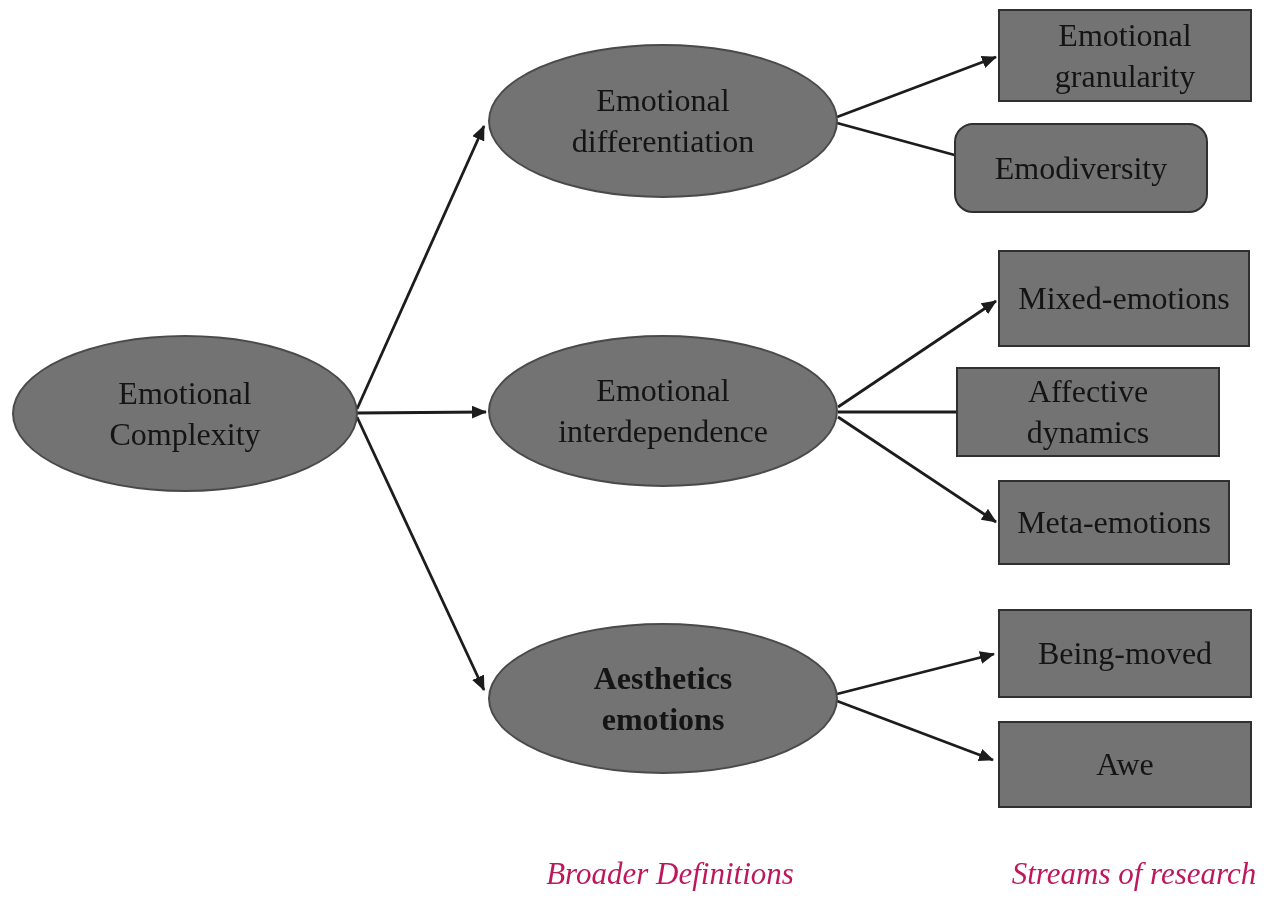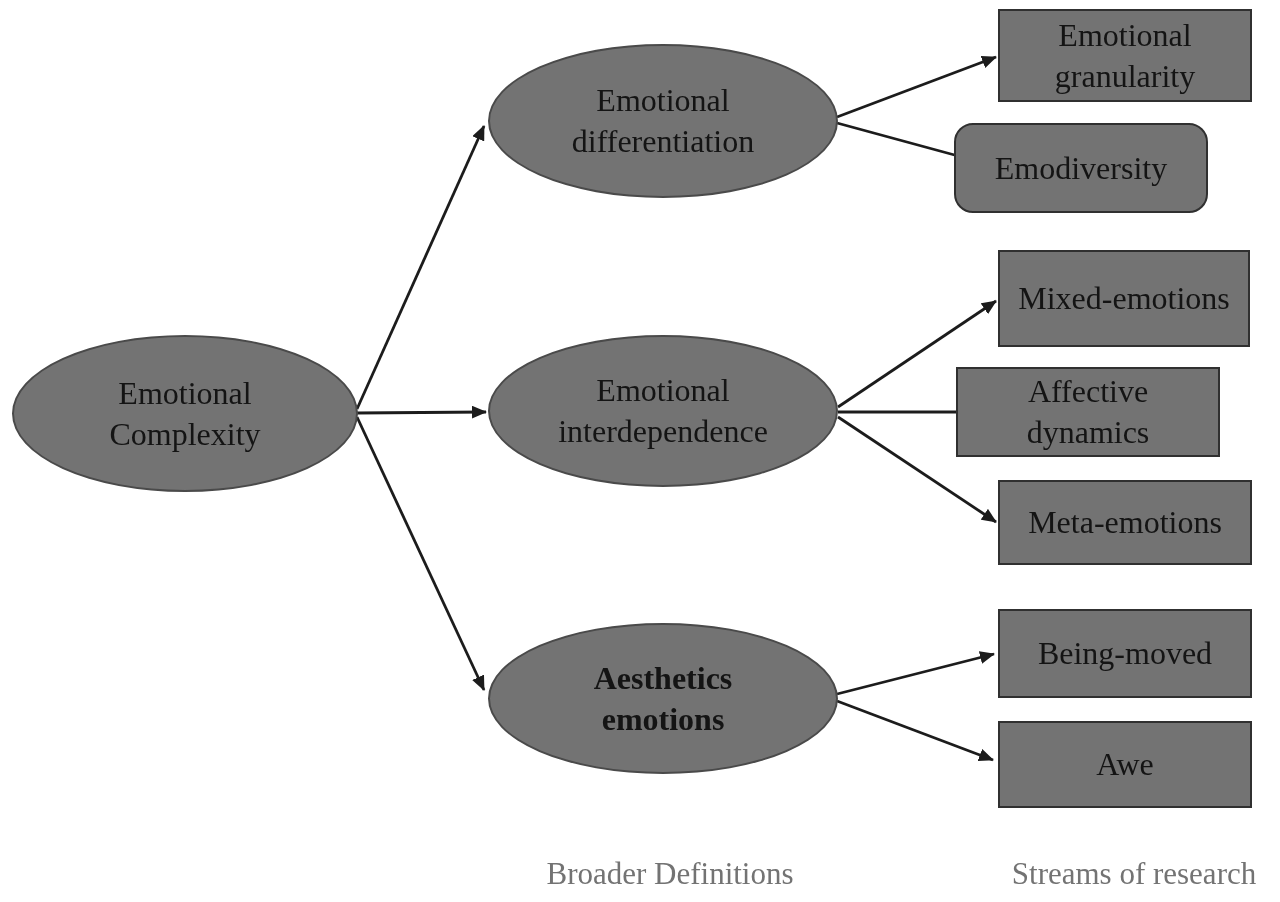--- a/index.html
+++ b/index.html
@@ -49,31 +49,32 @@
   
   .n-complexity        { left: 12px;  top: 335px; width: 346px; height: 157px; }
   .n-differentiation   { left: 488px; top: 44px;  width: 350px; height: 154px; }
   .n-interdependence   { left: 488px; top: 335px; width: 350px; height: 152px; }
   .n-aesthetics        { left: 488px; top: 623px; width: 350px; height: 151px; font-weight: bold; }
   
   .n-granularity       { left: 998px; top: 9px;   width: 254px; height: 93px; }
   .n-emodiversity      { left: 954px; top: 123px; width: 254px; height: 90px; border-radius: 19px; }
   .n-mixed             { left: 998px; top: 250px; width: 252px; height: 97px; }
   .n-affective         { left: 956px; top: 367px; width: 264px; height: 90px; }
-  .n-meta              { left: 998px; top: 480px; width: 254px; height: 85px; }
+  .n-meta              { left: 998px; top: 480px; width: 232px; height: 85px; }
   .n-beingmoved        { left: 998px; top: 609px; width: 254px; height: 89px; }
   .n-awe               { left: 998px; top: 721px; width: 254px; height: 87px; }
   
   .caption {
     position: absolute;
     top: 856px;
     transform: translateX(-50%);
     font-size: 31px;
+    font-style: italic;
     white-space: nowrap;
-    color: #737373;
+    color: #be185d;
   }
   .cap-definitions { left: 670px; }
   .cap-streams     { left: 1134px; text-align: right; }
 </style>
 </head>
 <body>
 
 <div class="canvas">
 
   <svg class="arrow-layer" viewBox="0 0 1280 902" xmlns="http://www.w3.org/2000/svg">

